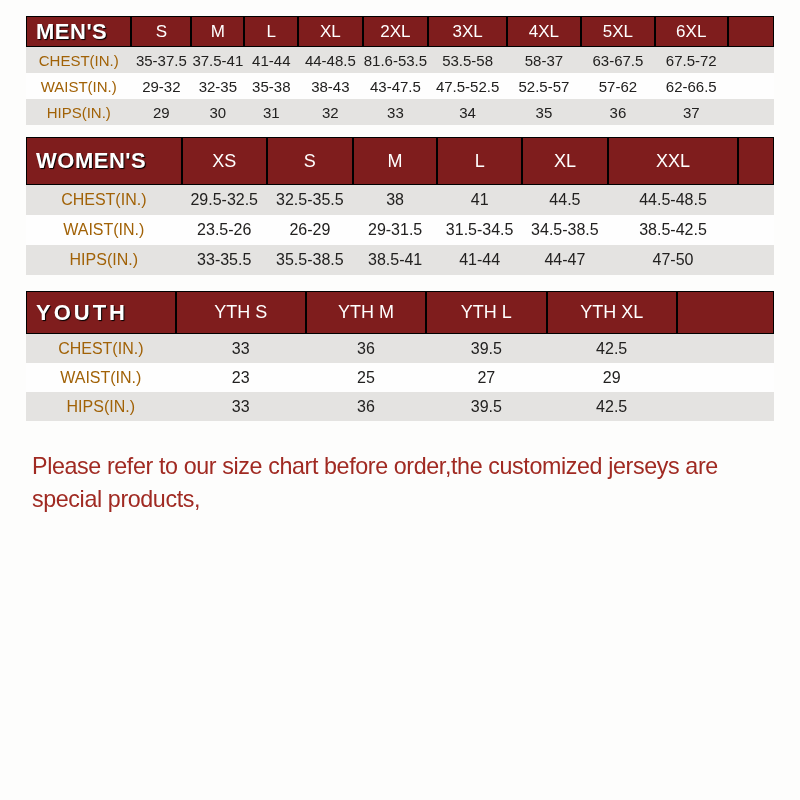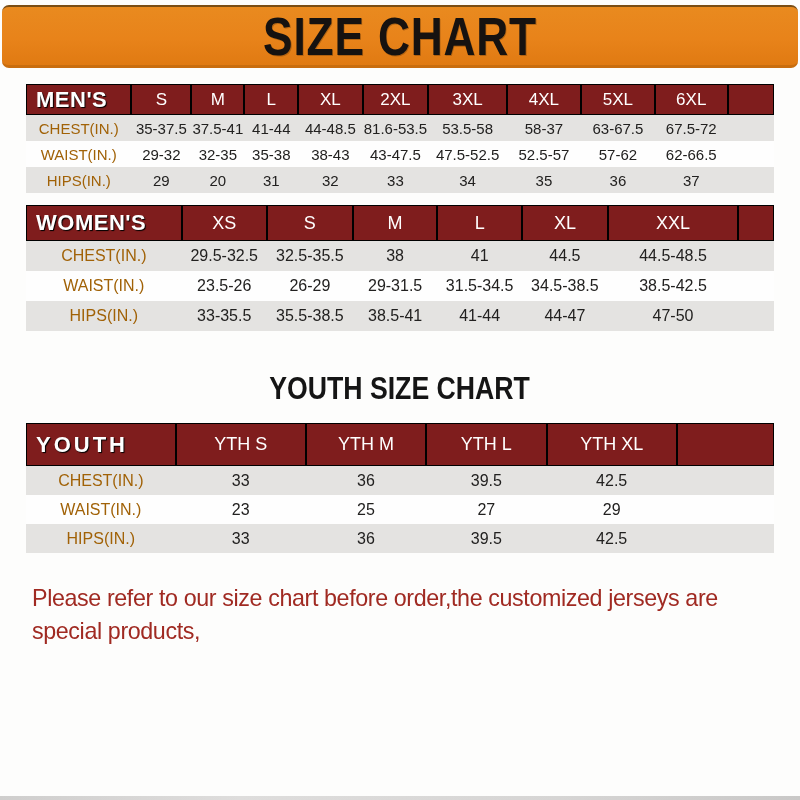--- a/index.html
+++ b/index.html
@@ -47,21 +47,21 @@
   .sec0 table.t{margin-top:16px;}
   .sec1 table.t{margin-top:12px;}
   .sec2 table.t{margin-top:16px;}
 
   table.t th{
     background:#7f1d1d;color:#ffffff;font-weight:normal;
     text-align:center;padding:0;white-space:nowrap;
     box-shadow:inset 0 0 0 1px #000;
   }
   .t0 th{height:31px;font-size:17px;}
-  .t1 th{height:36px;font-size:18px;}
+  .t1 th{height:48px;font-size:18px;}
   .t2 th{height:43px;font-size:18px;}
 
   table.t th.corner{
     text-align:left;padding-left:10px;font-weight:bold;
     text-shadow:1px 1px 1px #000;
   }
   .t0 th.corner{font-size:22px;letter-spacing:0.5px;}
   .t1 th.corner{font-size:22px;letter-spacing:0.5px;}
   .t2 th.corner{font-size:22px;letter-spacing:3px;}
 
@@ -89,23 +89,20 @@
   .bottom-strip{
     position:absolute;left:0;bottom:0;width:800px;height:9px;
     background:linear-gradient(90deg,#cfcecd 0%,#dedddc 30%,#d6d5d4 70%,#c9c8c7 100%);
   }
 </style>
 </head>
 <body>
 
 <div class="page">
 
-  <div class="banner">
-    <span class="banner-text">SIZE CHART</span>
-  </div>
 
   <section class="sec sec0">
     <table class="t t0">
         <colgroup>
           <col style="width: 14.1%;">
           <col style="width: 8%;">
           <col style="width: 7.1%;">
           <col style="width: 7.2%;">
           <col style="width: 8.6%;">
           <col style="width: 8.8%;">
@@ -153,21 +150,21 @@
             <td>43-47.5</td>
             <td>47.5-52.5</td>
             <td>52.5-57</td>
             <td>57-62</td>
             <td>62-66.5</td>
             <td></td>
           </tr>
           <tr>
             <td class="rowlabel">HIPS(IN.)</td>
             <td>29</td>
-            <td>20</td>
+            <td>30</td>
             <td>31</td>
             <td>32</td>
             <td>33</td>
             <td>34</td>
             <td>35</td>
             <td>36</td>
             <td>37</td>
             <td></td>
           </tr>
         </tbody>
@@ -227,23 +224,20 @@
             <td>41-44</td>
             <td>44-47</td>
             <td>47-50</td>
             <td></td>
           </tr>
         </tbody>
       </table>
   </section>
 
   <section class="sec sec2">
-    <div class="heading">
-      <span>YOUTH SIZE CHART</span>
-    </div>
     <table class="t t2">
         <colgroup>
           <col style="width: 20%;">
           <col style="width: 17.4%;">
           <col style="width: 16.1%;">
           <col style="width: 16.1%;">
           <col style="width: 17.4%;">
           <col style="width: 13%;">
         </colgroup>
         <thead>

